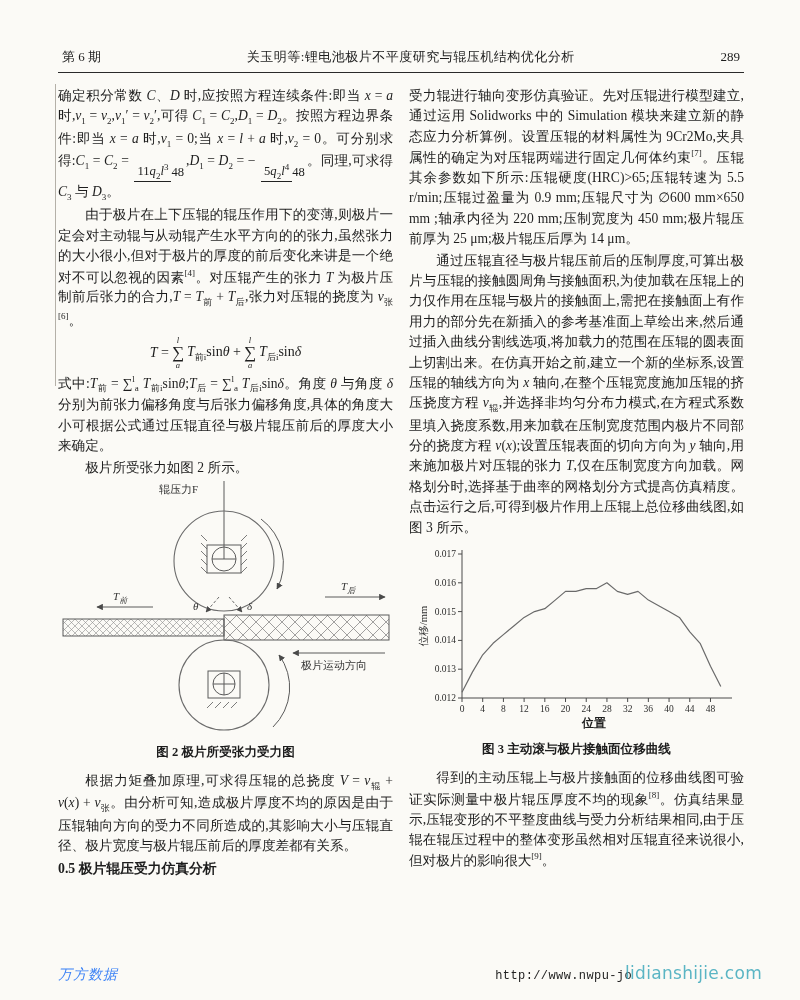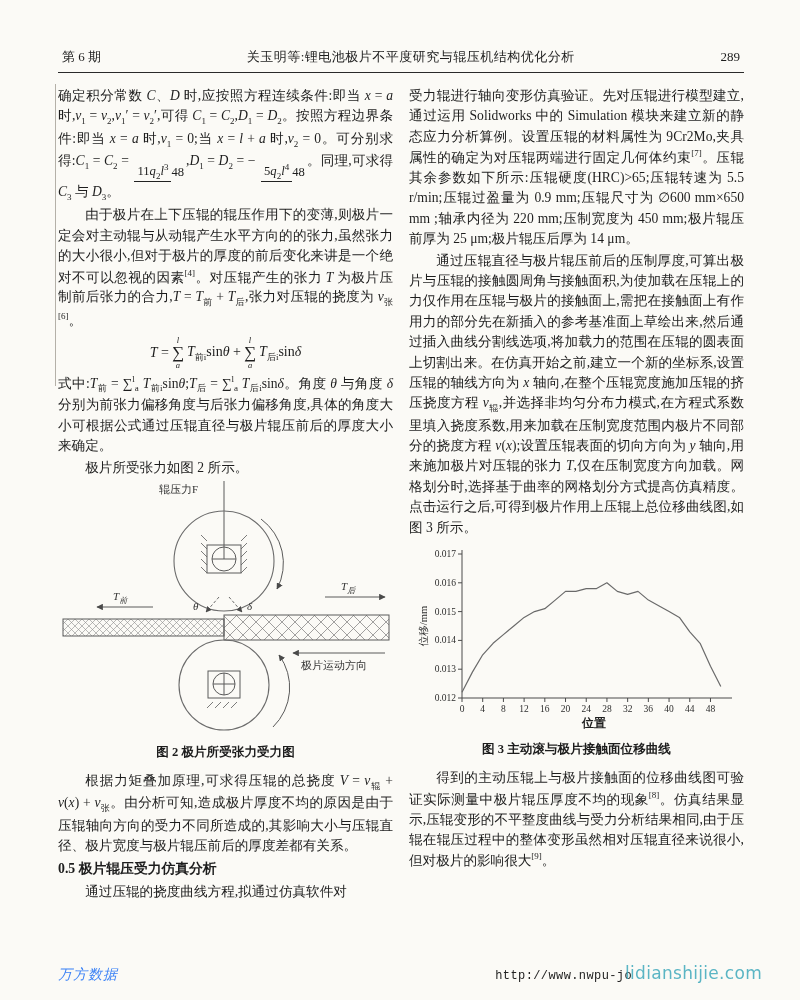--- a/index.html
+++ b/index.html
@@ -136,21 +136,20 @@
           <line x1="163" y1="194" x2="163" y2="216" stroke="#5a5a5a"></line>
           <path d="M152 223l-6 6M160 223l-6 6M168 223l-6 6M176 223l-6 6" stroke="#5a5a5a" stroke-width="0.8"></path>
 
           <path d="M212 248 A55 55 0 0 0 218 176" fill="none" stroke="#5a5a5a" stroke-width="1" marker-end="url(#arr)"></path>
         </svg>
         <div class="fig-caption rich">图 2  极片所受张力受力图</div>
       </div>
 
       <p class="para rich">根据力矩叠加原理,可求得压辊的总挠度 <i>V</i> = <i>v</i><sub>辊</sub> + <i>v</i>(<i>x</i>) + <i>v</i><sub>张</sub>。由分析可知,造成极片厚度不均的原因是由于压辊轴向方向的受力不同所造成的,其影响大小与压辊直径、极片宽度与极片辊压前后的厚度差都有关系。</p>
       <div class="section-heading rich">0.5  极片辊压受力仿真分析</div>
-      <p class="para rich">通过压辊的挠度曲线方程,拟通过仿真软件对</p>
     </div>
 
     <div class="col">
       <p class="para noindent rich">受力辊进行轴向变形仿真验证。先对压辊进行模型建立,通过运用 Solidworks 中的 Simulation 模块来建立新的静态应力分析算例。设置压辊的材料属性为 9Cr2Mo,夹具属性的确定为对压辊两端进行固定几何体约束<sup>[7]</sup>。压辊其余参数如下所示:压辊硬度(HRC)&gt;65;压辊转速为 5.5 r/min;压辊过盈量为 0.9 mm;压辊尺寸为 ∅600 mm×650 mm ;轴承内径为 220 mm;压制宽度为 450 mm;极片辊压前厚为 25 μm;极片辊压后厚为 14 μm。</p>
       <p class="para rich">通过压辊直径与极片辊压前后的压制厚度,可算出极片与压辊的接触圆周角与接触面积,为使加载在压辊上的力仅作用在压辊与极片的接触面上,需把在接触面上有作用力的部分先在新插入的参考基准面上草绘出来,然后通过插入曲线分割线选项,将加载力的范围在压辊的圆表面上切割出来。在仿真开始之前,建立一个新的坐标系,设置压辊的轴线方向为 <i>x</i> 轴向,在整个压辊宽度施加压辊的挤压挠度方程 <i>v</i><sub>辊</sub>,并选择非均匀分布力模式,在方程式系数里填入挠度系数,用来加载在压制宽度范围内极片不同部分的挠度方程 <i>v</i>(<i>x</i>);设置压辊表面的切向方向为 <i>y</i> 轴向,用来施加极片对压辊的张力 <i>T</i>,仅在压制宽度方向加载。网格划分时,选择基于曲率的网格划分方式提高仿真精度。点击运行之后,可得到极片作用上压辊上总位移曲线图,如图 3 所示。</p>
 
       <div class="fig3-wrap">
         <div id="fig3-chart"><svg width="322" height="188">
               <line x1="46" y1="6" x2="46" y2="154" stroke="#4a4a4a" stroke-width="1"></line>
               <line x1="46" y1="154" x2="316" y2="154" stroke="#4a4a4a" stroke-width="1"></line>

